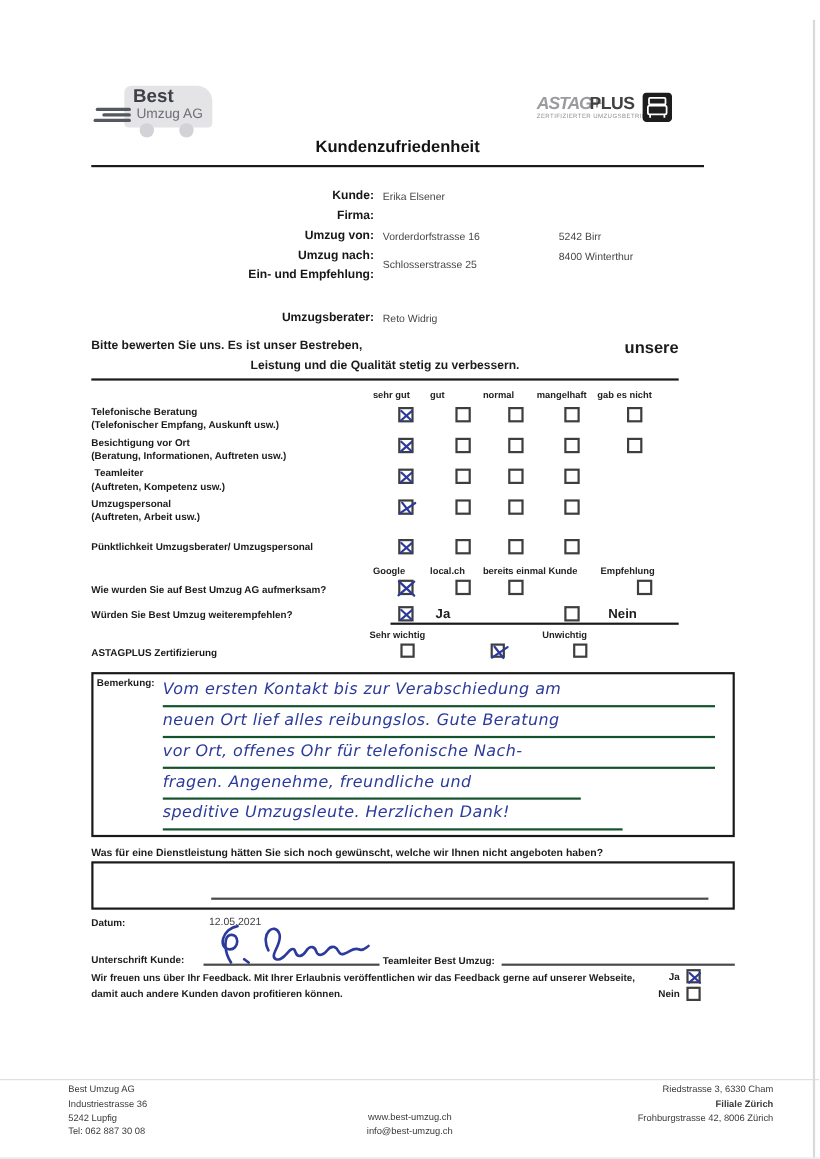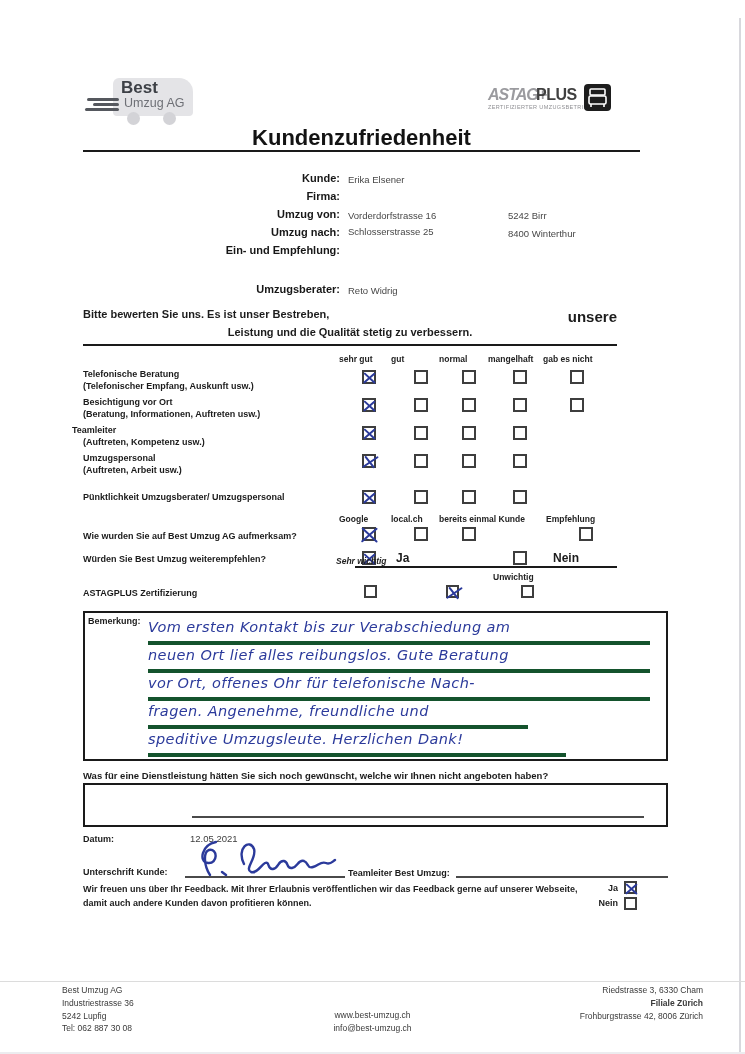--- a/index.html
+++ b/index.html
@@ -20,21 +20,21 @@
   .cb.checked::before,.cb.checked::after{content:"";position:absolute;top:4.5px;left:-2px;width:15px;height:2.3px;
         background:#2b3a9b;border-radius:2px;}
   .cb.checked::before{transform:rotate(43deg);}
   .cb.checked::after{transform:rotate(-41deg);}
   .cb.big::before,.cb.big::after{width:21px;left:-5px;top:5px;}
   .cb.flick::before{transform:rotate(52deg);}
   .cb.flick::after{width:19px;left:-3px;transform:rotate(-34deg);}
   
   .frame{position:absolute;border:2px solid #1a1a1a;background:#fff;box-sizing:border-box;}
   
-  .hw{position:absolute;left:148px;height:27px;border-bottom:4px solid #14532d;
+  .hw{position:absolute;left:148px;height:27px;border-bottom:2px solid #14532d;
       font-family:"DejaVu Sans",sans-serif;font-style:italic;font-size:14.5px;letter-spacing:.4px;
       color:#2b3a9b;line-height:26px;white-space:nowrap;overflow:visible;}
   
   .truckbody{position:absolute;background:#e4e4e7;border-radius:6px 14px 4px 4px;}
   .speedline{position:absolute;height:2.5px;background:#55585e;border-radius:2px;}
   .wheel{position:absolute;width:13px;height:13px;border-radius:50%;background:#d3d3d7;}
   .astag-gray{color:#9b9b9f;font-weight:bold;font-style:italic;letter-spacing:-1px;}
   .astag-black{color:#404040;font-weight:bold;letter-spacing:-0.5px;}
   .footer-txt{font-size:8.5px;color:#3a3a3a;line-height:12.8px;}
   .scan-edge{position:absolute;top:18px;right:4px;width:2px;height:1036px;background:#d8d8dd;}
@@ -65,35 +65,35 @@
     <div class="abs" style="left:0;top:18px;font-size:6px;color:#8f8f93;letter-spacing:.4px;transform:scale(.92);transform-origin:left top;">ZERTIFIZIERTER UMZUGSBETRIEB</div>
     <svg class="abs" style="left:96px;top:-2px;" width="27" height="27" viewBox="0 0 27 27">
       <rect x="0" y="0" width="27" height="27" rx="4" fill="#1d1d1d"></rect>
       <rect x="6" y="5" width="15" height="6" rx="1" fill="none" stroke="#fff" stroke-width="1.6"></rect>
       <rect x="5" y="12" width="17" height="8" rx="1.5" fill="none" stroke="#fff" stroke-width="1.6"></rect>
       <line x1="7" y1="20" x2="7" y2="23" stroke="#fff" stroke-width="1.6"></line>
       <line x1="20" y1="20" x2="20" y2="23" stroke="#fff" stroke-width="1.6"></line>
     </svg>
   </div>
 
-  <div class="abs b" style="left:83px;top:125px;width:557px;text-align:center;font-size:22px;color:#131313;">Kundenzufriedenheit</div>
+  <div class="abs b" style="left:83px;top:125px;width:557px;text-align:center;font-size:15px;color:#131313;">Kundenzufriedenheit</div>
   <div class="rule" style="left:83px;top:150px;width:557px;"></div>
 
   <div class="abs flabel" style="left:83px;top:172px;width:257px;text-align:right;">Kunde:</div>
   <div class="abs val" style="left:348px;top:174px;">Erika Elsener</div>
 
   <div class="abs flabel" style="left:83px;top:190px;width:257px;text-align:right;">Firma:</div>
   <div class="abs val" style="left:348px;top:192px;"></div>
 
   <div class="abs flabel" style="left:83px;top:208px;width:257px;text-align:right;">Umzug von:</div>
   <div class="abs val" style="left:348px;top:210px;">Vorderdorfstrasse 16</div>
   <div class="abs val" style="left:508px;top:210px;">5242 Birr</div>
 
   <div class="abs flabel" style="left:83px;top:226px;width:257px;text-align:right;">Umzug nach:</div>
-  <div class="abs val" style="left:348px;top:226px;">Schlosserstrasse 25</div>
+  <div class="abs val" style="left:348px;top:236px;">Schlosserstrasse 25</div>
   <div class="abs val" style="left:508px;top:228px;">8400 Winterthur</div>
 
   <div class="abs flabel" style="left:83px;top:244px;width:257px;text-align:right;">Ein- und Empfehlung:</div>
   <div class="abs val" style="left:348px;top:246px;"></div>
 
   <div class="abs flabel" style="left:83px;top:283px;width:257px;text-align:right;">Umzugsberater:</div>
   <div class="abs val" style="left:348px;top:285px;">Reto Widrig</div>
 
   <div class="abs b" style="left:83px;top:308px;font-size:11px;">Bitte bewerten Sie uns. Es ist unser Bestreben,</div>
   <div class="abs b" style="left:83px;top:308px;width:534px;text-align:right;font-size:15px;">unsere</div>
@@ -115,21 +115,21 @@
   <div class="cb" style="left:570px;top:370px;"></div>
 
   <div class="abs sub" style="left:83px;top:397px;">Besichtigung vor Ort</div>
   <div class="abs sub" style="left:83px;top:409px;">(Beratung, Informationen, Auftreten usw.)</div>
   <div class="cb checked" style="left:362px;top:398px;"></div>
   <div class="cb" style="left:414px;top:398px;"></div>
   <div class="cb" style="left:462px;top:398px;"></div>
   <div class="cb" style="left:513px;top:398px;"></div>
   <div class="cb" style="left:570px;top:398px;"></div>
 
-  <div class="abs sub" style="left:72px;top:425px;">Teamleiter</div>
+  <div class="abs sub" style="left:86px;top:425px;">Teamleiter</div>
   <div class="abs sub" style="left:83px;top:437px;">(Auftreten, Kompetenz usw.)</div>
   <div class="cb checked" style="left:362px;top:426px;"></div>
   <div class="cb" style="left:414px;top:426px;"></div>
   <div class="cb" style="left:462px;top:426px;"></div>
   <div class="cb" style="left:513px;top:426px;"></div>
 
   <div class="abs sub" style="left:83px;top:453px;">Umzugspersonal</div>
   <div class="abs sub" style="left:83px;top:465px;">(Auftreten, Arbeit usw.)</div>
   <div class="cb checked flick" style="left:362px;top:454px;"></div>
   <div class="cb" style="left:414px;top:454px;"></div>
@@ -153,21 +153,21 @@
   <div class="cb" style="left:462px;top:527px;"></div>
   <div class="cb" style="left:579px;top:527px;"></div>
 
   <div class="abs q" style="left:83px;top:554px;">Würden Sie Best Umzug weiterempfehlen?</div>
   <div class="cb checked" style="left:362px;top:551px;"></div>
   <div class="abs b" style="left:396px;top:551px;font-size:12px;">Ja</div>
   <div class="cb" style="left:513px;top:551px;"></div>
   <div class="abs b" style="left:553px;top:551px;font-size:12px;">Nein</div>
   <div class="rule" style="left:355px;top:566px;width:262px;"></div>
 
-  <div class="abs hdr" style="left:336px;top:556px;width:70px;font-style:italic;">Sehr wichtig</div>
+  <div class="abs hdr" style="left:336px;top:572px;width:70px;">Sehr wichtig</div>
   <div class="abs hdr" style="left:434px;top:572px;width:70px;margin-top:38px;">Wichtig</div>
   <div class="abs hdr" style="left:493px;top:572px;width:70px;">Unwichtig</div>
 
   <div class="abs q" style="left:83px;top:588px;">ASTAGPLUS Zertifizierung</div>
   <div class="cb sm" style="left:364px;top:585px;"></div>
   <div class="cb sm checked flick" style="left:446px;top:585px;"></div>
   <div class="cb sm" style="left:521px;top:585px;"></div>
 
   <div class="frame" style="left:83px;top:611px;width:585px;height:150px;"></div>
   <div class="abs sub" style="left:88px;top:616px;">Bemerkung:</div>

